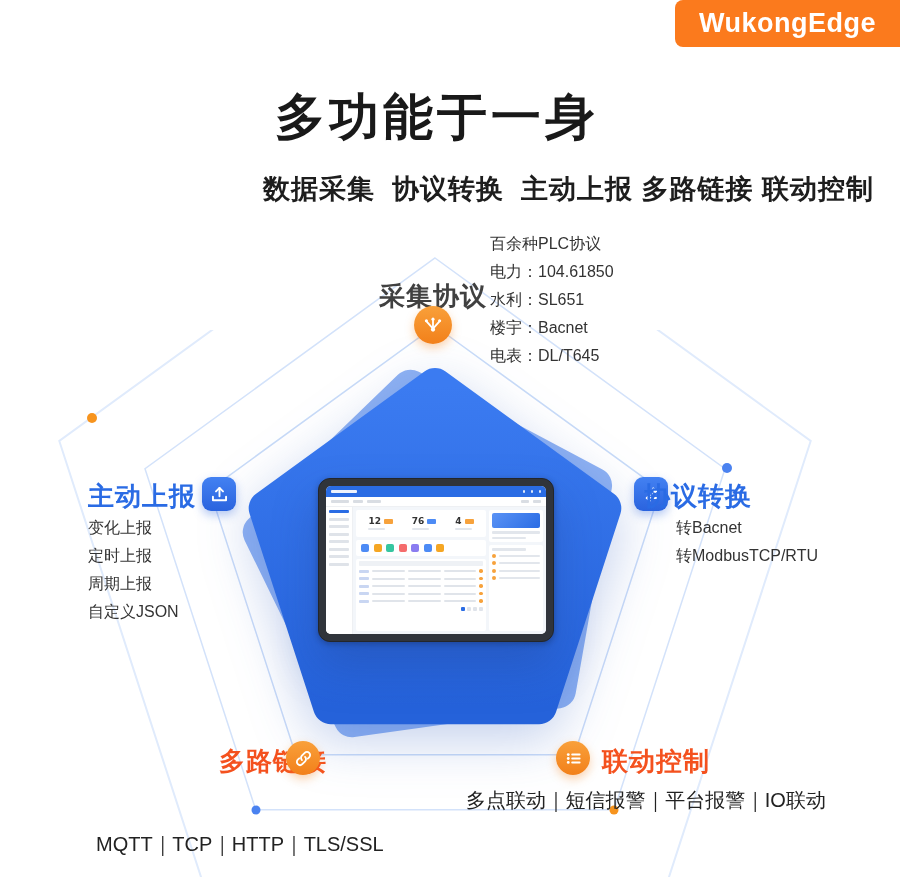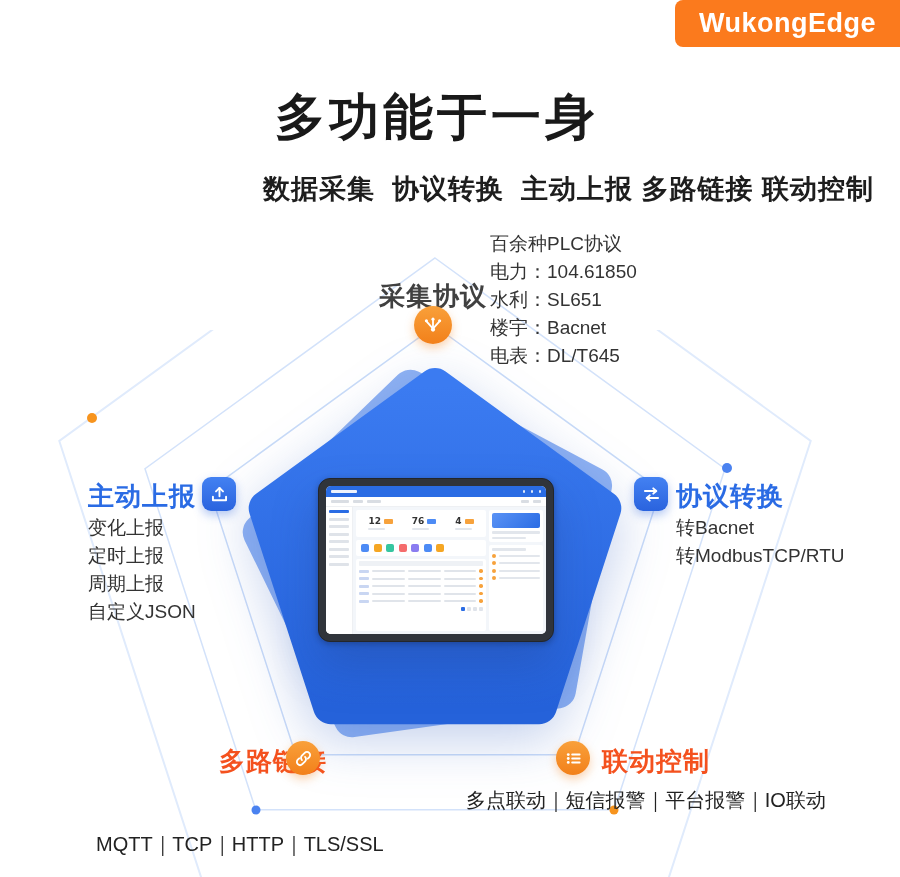--- a/index.html
+++ b/index.html
@@ -26,26 +26,26 @@
   .subtitle {
     position:absolute; top:171px; left:0; width:874px; text-align:right;
     font-size:27px; font-weight:600; color:#1d1d1d; letter-spacing:1px;
     white-space:pre;
   }
 
   
   .feat-label { position:absolute; font-size:26px; font-weight:bold; letter-spacing:1px; white-space:nowrap; }
   .lbl-collect { left:350px; top:279px; width:166px; text-align:center; color:#404040; }
   .lbl-report  { left:88px;  top:479px; color:#2A6BE4; }
-  .lbl-convert { left:676px; top:479px; color:#2A6BE4; }
+  .lbl-convert { left:644px; top:479px; color:#2A6BE4; }
   .lbl-links   { left:172px; top:744px; color:#F4511E;margin-left:47px; }
   .lbl-control { left:602px; top:744px; color:#F4511E; }
 
   
-  .detail-list { position:absolute; font-size:19px; color:#333; line-height:28px; }
+  .detail-list { position:absolute; font-size:16px; color:#333; line-height:28px; }
   .list-collect { left:490px; top:230px; }
   .list-report  { left:88px;  top:514px; }
   .list-convert { left:676px; top:514px; }
   .inline-detail { position:absolute; font-size:20px; color:#222; white-space:nowrap; text-align:center; }
   .line-links   { left:96px;  top:787px; width:278px;margin-top:44px; }
   .line-control { left:466px; top:787px; width:356px; }
 
   
   .feat-icon { position:absolute; display:flex; align-items:center; justify-content:center; }
   .round  { border-radius:50%; }

